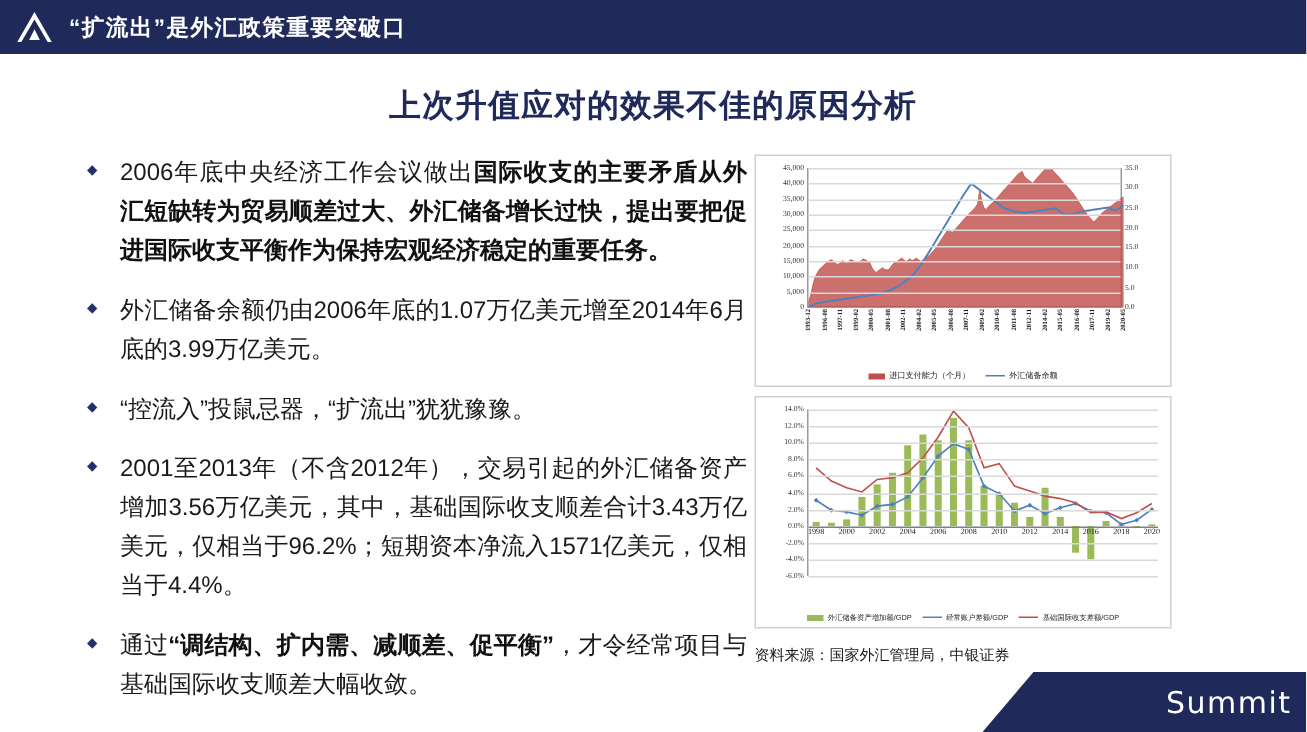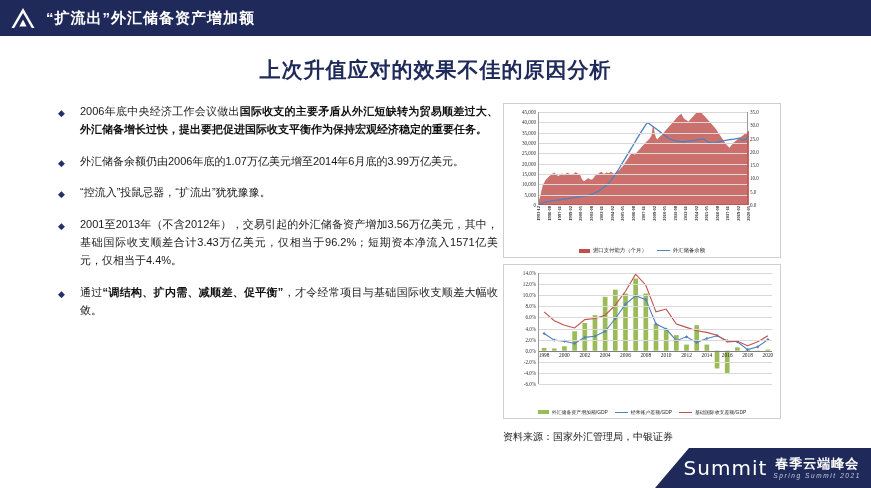--- a/index.html
+++ b/index.html
@@ -35,21 +35,21 @@
   }
   .bullet{
     display:flex;align-items:flex-start;margin-bottom:14px;
   }
   .bullet-marker{
     flex:0 0 auto;width:22px;padding-top:6px;
     color:#24306b;font-size:9px;line-height:1;
   }
   .bullet-text{
     flex:1 1 auto;
-    color:#1a1a1a;font-size:11px;line-height:1.62;
+    color:#1a1a1a;font-size:16px;line-height:1.62;
     text-align:justify;
   }
   .bullet-text b{font-weight:bold;color:#111;}
   
   .charts{
     position:absolute;left:503px;top:103px;width:278px;
   }
   .chart-box{
     border:1px solid #cfcfcf;background:#fff;
     box-sizing:border-box;
@@ -116,21 +116,21 @@
 <body>
 
 <div class="header">
   <div class="header-logo">
     <svg width="26" height="22" viewBox="0 0 26 22" aria-hidden="true">
       <path d="M13 1 L24.5 21 L21.8 21 L13 6 L4.2 21 L1.5 21 Z" fill="#ffffff"></path>
       <path d="M13 11 L18 21 L8 21 Z" fill="#1f2a5a"></path>
       <path d="M13 12.5 L16.6 19.6 L9.4 19.6 Z" fill="#ffffff"></path>
     </svg>
   </div>
-  <div class="header-title">“扩流出”外汇储备资产增加额</div>
+  <div class="header-title">“扩流出”是外汇政策重要突破口</div>
 </div>
 
 <div class="slide-title">上次升值应对的效果不佳的原因分析</div>
 
 <div class="bullets" id="bullets">
     <div class="bullet">
       <div class="bullet-marker">◆</div>
       <div class="bullet-text"><span>2006年底中央经济工作会议做出</span><b>国际收支的主要矛盾从外汇短缺转为贸易顺差过大、外汇储备增长过快，提出要把促进国际收支平衡作为保持宏观经济稳定的重要任务。</b></div>
     </div>
     <div class="bullet">
@@ -319,17 +319,13 @@
           <span>基础国际收支差额/GDP</span>
         </div>
       </div>
     </div>
 </div>
 
 <div class="src-note">资料来源：国家外汇管理局，中银证券</div>
 
 <div class="footer-logo">
   <span class="fl-alpha">Summit</span>
-  <span class="fl-right">
-    <span class="fl-cn">春季云端峰会</span>
-    <span class="fl-en">Spring  Summit  2021</span>
-  </span>
 </div>
 
 </body></html>

